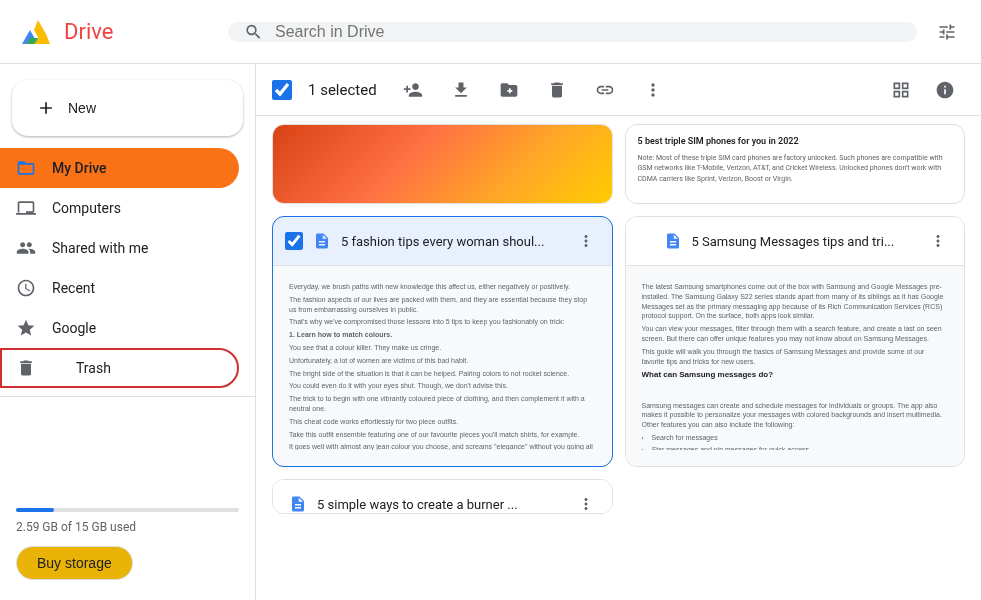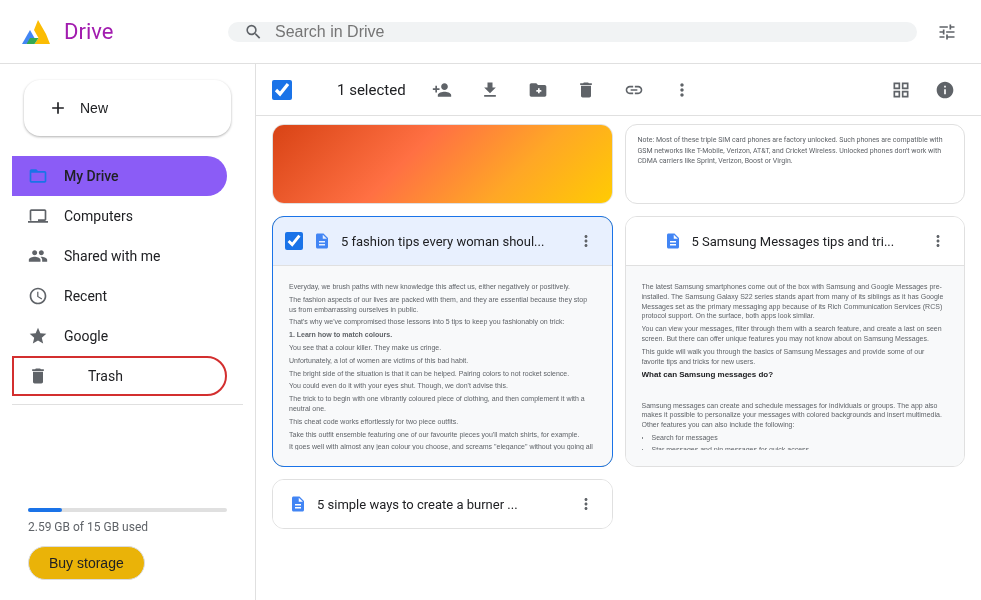--- a/index.html
+++ b/index.html
@@ -4,57 +4,57 @@
   <style>
     * { box-sizing: border-box; margin: 0; padding: 0; }
     body { font-family: 'Google Sans', Roboto, Arial, sans-serif; background: #fff; width: 981px; height: 600px; overflow: hidden; display: flex; flex-direction: column; }
 
     
     .header {
       display: flex; align-items: center; padding: 8px 16px; height: 64px;
       border-bottom: 1px solid #e0e0e0; gap: 12px;
     }
     .logo-area { display: flex; align-items: center; gap: 8px; min-width: 200px; }
-    .logo-text { font-size: 22px; color: #a21caf; font-weight: 400; }
+    .logo-text { font-size: 22px; color: #ef4444; font-weight: 400; }
     .search-bar {
       flex: 1; max-width: 720px; display: flex; align-items: center;
       background: #f1f3f4; border-radius: 24px; padding: 0 16px; gap: 12px;
     }
     .search-bar input {
       border: none; background: transparent; font-size: 16px; color: #202124;
       outline: none; width: 100%;
     }
     .header-right { margin-left: auto; }
     .sliders-icon { width: 36px; height: 36px; display: flex; align-items: center; justify-content: center; border-radius: 50%; cursor: pointer; }
 
     
     .layout { display: flex; flex: 1; overflow: hidden; }
 
     
     .sidebar {
-      width: 256px; min-width: 256px; padding: 8px 12px;
+      width: 256px; min-width: 256px; padding: 8px 0;
       display: flex; flex-direction: column; overflow-y: auto;
       border-right: 1px solid #e0e0e0;
     }
     .new-btn {
       display: flex; align-items: center; gap: 12px;
       margin: 8px 12px 12px 12px; padding: 18px 24px;
       border-radius: 16px; cursor: pointer;
       background: #fff;
       box-shadow: 0 1px 3px rgba(0,0,0,0.2), 0 1px 2px rgba(0,0,0,0.12);
       font-size: 14px; font-weight: 500; color: #202124;
       border: none;
     }
     .sidebar-item {
       display: flex; align-items: center; gap: 16px;
       padding: 8px 12px 8px 16px; cursor: pointer;
       border-radius: 0 24px 24px 0; margin-right: 16px;
       font-size: 14px; color: #202124; height: 40px;
     }
-    .sidebar-item.active { background: #8b5cf6; font-weight: 500; margin-top: 8px; }
+    .sidebar-item.active { background: #f97316; font-weight: 500; }
     .sidebar-item.highlighted {
       outline: 2px solid #d32f2f; outline-offset: -2px;
     }
     .sidebar-item .item-icon { width: 20px; height: 20px; display: flex; align-items: center; justify-content: center; color: #5f6368; }
     .sidebar-divider { height: 1px; background: #e0e0e0; margin: 8px 0; }
     .storage-section { padding: 12px 16px; margin-top: auto; }
     .storage-bar-bg { background: #e0e0e0; border-radius: 4px; height: 4px; width: 100%; margin-bottom: 8px; }
     .storage-bar-fill { background: #1a73e8; border-radius: 4px; height: 4px; }
     .storage-text { font-size: 12px; color: #5f6368; margin-bottom: 12px; }
     .buy-storage-btn {
@@ -66,21 +66,21 @@
     
     .main { flex: 1; display: flex; flex-direction: column; overflow: hidden; }
 
     
     .toolbar {
       display: flex; align-items: center; padding: 0 16px;
       height: 52px; border-bottom: 1px solid #e0e0e0; gap: 4px;
     }
     .toolbar-left { display: flex; align-items: center; gap: 8px; }
     .toolbar-checkbox { width: 20px; height: 20px; accent-color: #1a73e8; cursor: pointer; }
-    .toolbar-selected { font-size: 15px; color: #202124; font-weight: 400; padding: 0 8px; margin-left: 29px; }
+    .toolbar-selected { font-size: 15px; color: #202124; font-weight: 400; padding: 0 8px; }
     .toolbar-action {
       width: 40px; height: 40px; display: flex; align-items: center; justify-content: center;
       border-radius: 50%; cursor: pointer; color: #5f6368; border: none; background: transparent;
     }
     .toolbar-right { margin-left: auto; display: flex; align-items: center; gap: 4px; }
 
     
     .files-area { flex: 1; overflow-y: auto; padding: 8px 16px 16px 16px; }
     .files-grid { display: grid; grid-template-columns: 1fr 1fr; gap: 12px; }
 
@@ -291,20 +291,21 @@
       <div class="files-grid" style="margin-bottom: 12px;">
 
         <div class="file-card" style="height: 80px; overflow: hidden;">
           <div style="display: flex; height: 80px;">
             <div style="flex: 1; background: linear-gradient(135deg, #d84315 0%, #ff7043 40%, #ffa726 70%, #ffcc02 100%);"></div>
           </div>
         </div>
 
         <div class="file-card" style="height: 80px; overflow: hidden;">
           <div style="padding: 10px 12px; font-size: 8px; color: #5f6368; line-height: 1.5;">
+            <div style="font-size: 9px; font-weight: 600; color: #202124; margin-bottom: 4px;">5 best triple SIM phones for you in 2022</div>
             <div style="font-size: 7px; color: #5f6368;">Note: Most of these triple SIM card phones are factory unlocked. Such phones are compatible with GSM networks like T-Mobile, Verizon, AT&amp;T, and Cricket Wireless. Unlocked phones don't work with CDMA carriers like Sprint, Verizon, Boost or Virgin.</div>
           </div>
         </div>
       </div>
 
       <div class="files-grid" style="margin-bottom: 12px;">
 
         <div class="file-card selected">
           <div class="file-card-header">
             <input type="checkbox" class="file-checkbox" checked="" style="">
@@ -362,21 +363,21 @@
                 <li>Block or delete messages and recover them within 30 days</li>
 
               </ul>
             </div>
           </div>
         </div>
       </div>
 
       <div class="files-grid">
 
-        <div class="file-card" style="height: 50px; overflow: hidden;">
+        <div class="file-card" style="height: 35px; overflow: hidden;">
           <div class="file-card-header">
             <svg width="18" height="18" viewBox="0 0 24 24" fill="#4285f4" style="margin-left:4px;">
               <path d="M14 2H6c-1.1 0-1.99.9-1.99 2L4 20c0 1.1.89 2 1.99 2H18c1.1 0 2-.9 2-2V8l-6-6zm2 16H8v-2h8v2zm0-4H8v-2h8v2zm-3-5V3.5L18.5 9H13z"></path>
             </svg>
             <span class="file-title">5 simple ways to create a burner ...</span>
             <div class="file-menu-btn">
               <svg width="18" height="18" viewBox="0 0 24 24" fill="#5f6368">
                 <path d="M12 8c1.1 0 2-.9 2-2s-.9-2-2-2-2 .9-2 2 .9 2 2 2zm0 2c-1.1 0-2 .9-2 2s.9 2 2 2 2-.9 2-2-.9-2-2-2zm0 6c-1.1 0-2 .9-2 2s.9 2 2 2 2-.9 2-2-.9-2-2-2z"></path>
               </svg>
             </div>

